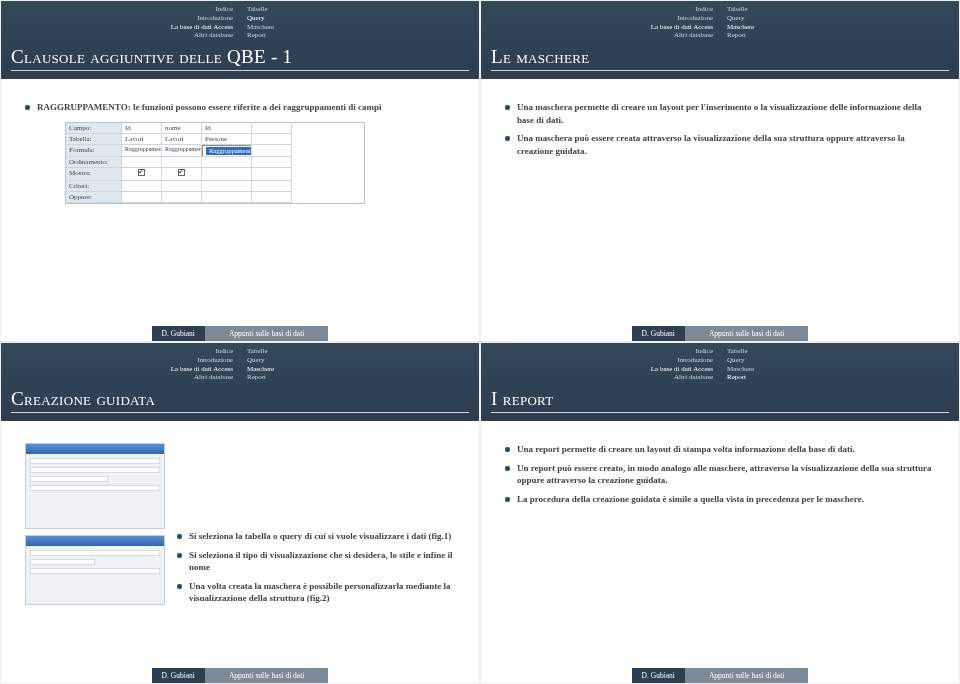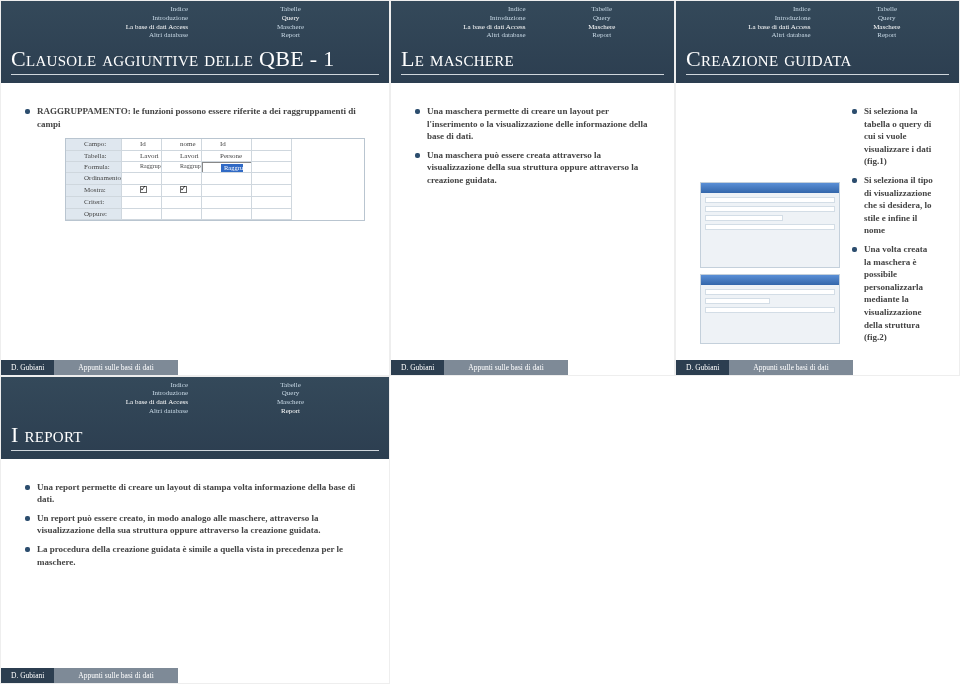--- a/index.html
+++ b/index.html
@@ -1,42 +1,42 @@
 <!DOCTYPE html>
 <html><head>
 <meta charset="utf-8">
 <style>
   * { margin:0; padding:0; box-sizing:border-box; }
   body { width:960px; height:684px; background:#fff; font-family:Georgia, serif; font-size:9px; color:#333; }
-  .page { display:grid; grid-template-columns:1fr 1fr 1fr; grid-template-rows:1fr 1fr; width:960px; height:684px; }
+  .page { display:grid; grid-template-columns:1fr 1fr; grid-template-rows:1fr 1fr; width:960px; height:684px; }
   .slide { border:1px solid #eee; display:flex; flex-direction:column; position:relative; background:#fff; }
   .slide-header { background:linear-gradient(to bottom,#34495a 0%,#2c3e50 100%); color:#fff; padding:4px 10px 8px 10px; }
   .nav-cols { display:flex; gap:14px; }
   .nav-col { display:flex; flex-direction:column; line-height:1.25; }
   .left-col { align-items:flex-end; text-align:right; flex:1; }
-  .right-col { align-items:center; text-align:left; flex:1; }
+  .right-col { align-items:flex-start; text-align:left; flex:1; }
   .nav-item { color:#c7d8e5; font-size:7px; }
   .nav-item.active { color:#fff; }
-  .slide-title { font-variant:small-caps; font-size:22px; margin-top:6px; color:#fff; font-weight:normal; letter-spacing:.3px; }
+  .slide-title { font-variant:small-caps; font-size:19px; margin-top:6px; color:#fff; font-weight:normal; letter-spacing:.3px; }
   .title-rule { height:1px; background:#cfd6dc; margin-top:2px; }
   .body { flex:1; padding:22px 24px 10px 24px; font-size:9px; line-height:1.4; color:#444; }
   .body ul { list-style:none;font-weight:bold; }
   .body li { position:relative; padding-left:12px; margin-bottom:6px; }
   .body li::before { content:""; position:absolute; left:0; top:4px; width:5px; height:5px; background:#2c4d6e; border-radius:2px; }
-  .footer { display:flex; justify-content:flex-start; align-items:stretch; font-size:7.5px; }
+  .footer { display:flex; justify-content:center; align-items:stretch; font-size:7.5px; }
   .footer .author { background:#2c3e50; color:#fff; padding:3px 10px; }
   .footer .note { background:#7e8a97; color:#fff; padding:3px 24px; flex:0 0 auto; }
   .twocol { display:flex; gap:12px;align-items:flex-end; }
   .screenshot-box { width:140px; }
   .fake-sc { background:#eef2f6; border:1px solid #c4d0db; height:86px; margin-bottom:6px; position:relative; }
   .fake-sc .titlebar { height:10px; background:linear-gradient(#5a8fd6,#3366aa); }
   .fake-sc .content { padding:4px; }
   .fake-sc .row { height:6px; background:#fff; border:1px solid #d3dde6; margin-bottom:3px; }
   .qbe-table { margin-top:8px; width:300px; border:1px solid #b9c5d0; background:#f8f9fb; font-size:7px; line-height:1.2; }
-  .qbe-table .hdr div, .qbe-table .rowc div { border-right:1px solid #cfd7de; border-bottom:1px solid #cfd7de; padding:1px 18px; overflow:hidden; white-space:nowrap; }
+  .qbe-table .hdr div, .qbe-table .rowc div { border-right:1px solid #cfd7de; border-bottom:1px solid #cfd7de; padding:1px 3px; overflow:hidden; white-space:nowrap; }
   .qbe-table .rowc { display:grid; grid-template-columns:56px 40px 40px 50px 40px; background:#fff; }
   .qbe-table .label { background:#dfe7ef; }
   .qbe-dropdown { position:relative; }
   .qbe-dropdown .dd { position:absolute; top:0; left:0; width:60px; background:#fff; border:1px solid #888; z-index:2; box-shadow:2px 2px 3px rgba(0,0,0,.2); }
   .qbe-dropdown .dd div { padding:0 3px; font-size:6.5px; border:none; }
   .qbe-dropdown .dd div.sel { background:#316ac5; color:#fff; }
   .chk { display:inline-block; width:7px; height:7px; border:1px solid #666; background:#fff; position:relative; }
   .chk::after { content:"✓"; position:absolute; top:-3px; left:-1px; font-size:8px; color:#000; }
 </style>
 </head>

